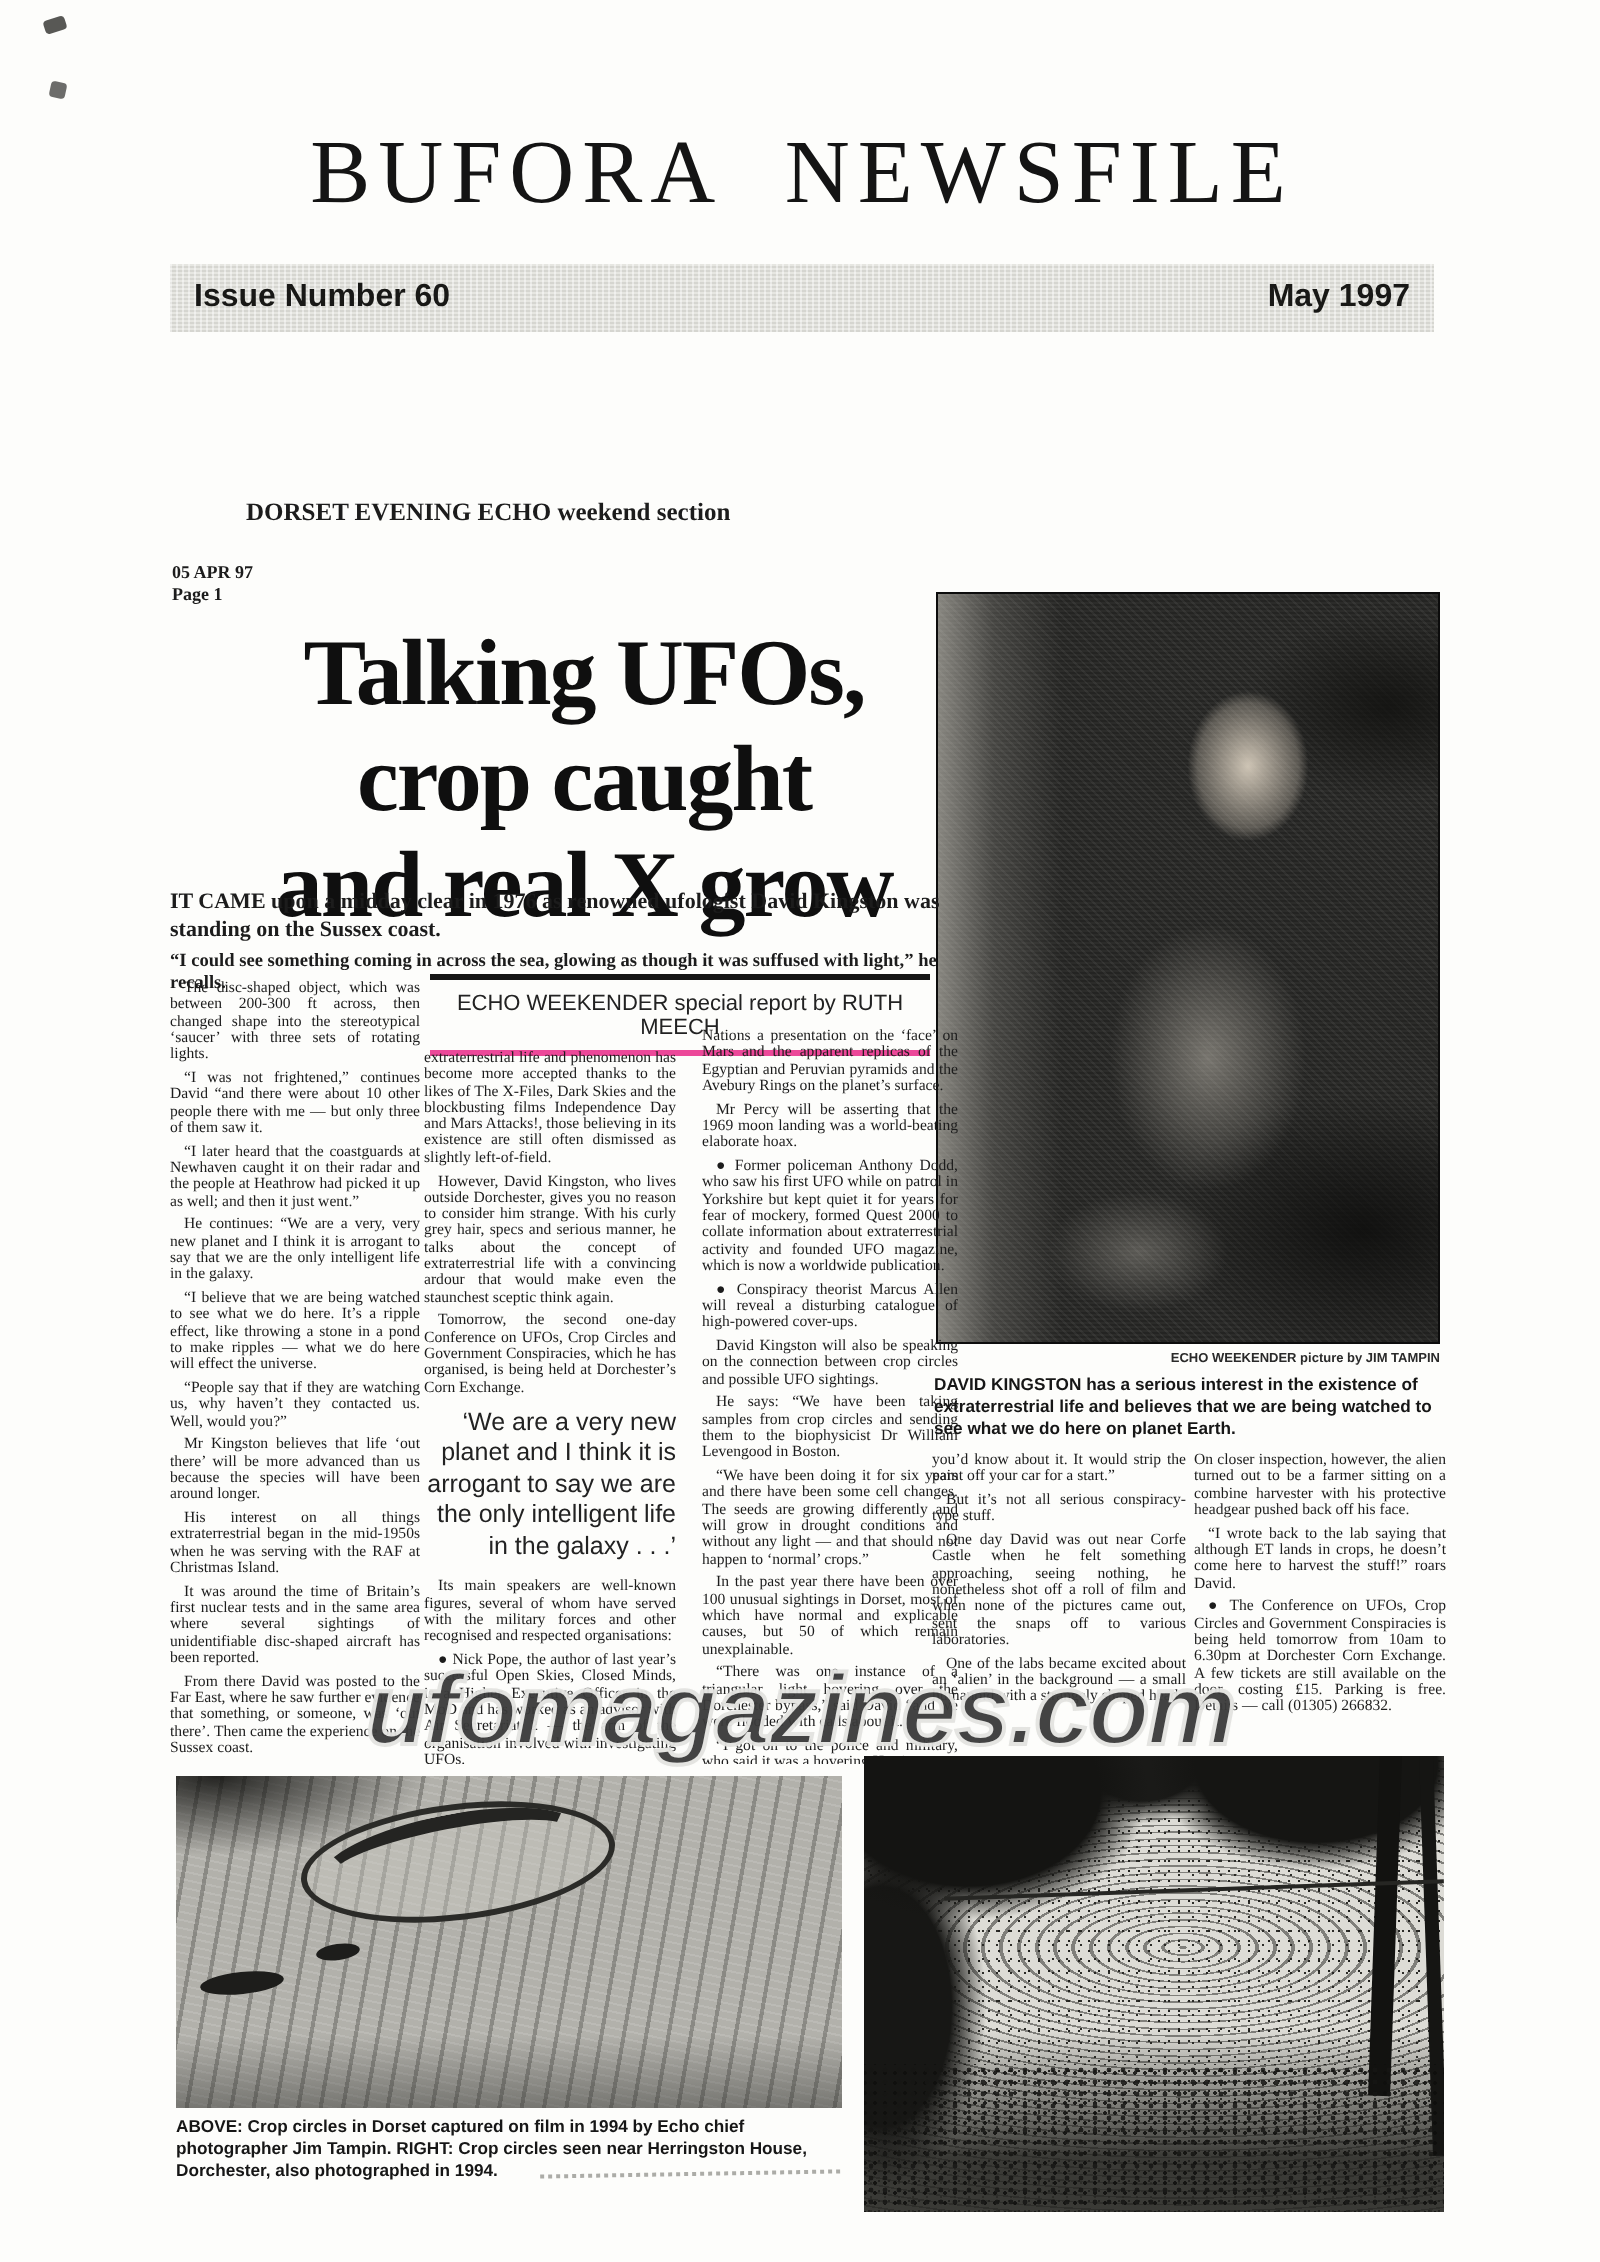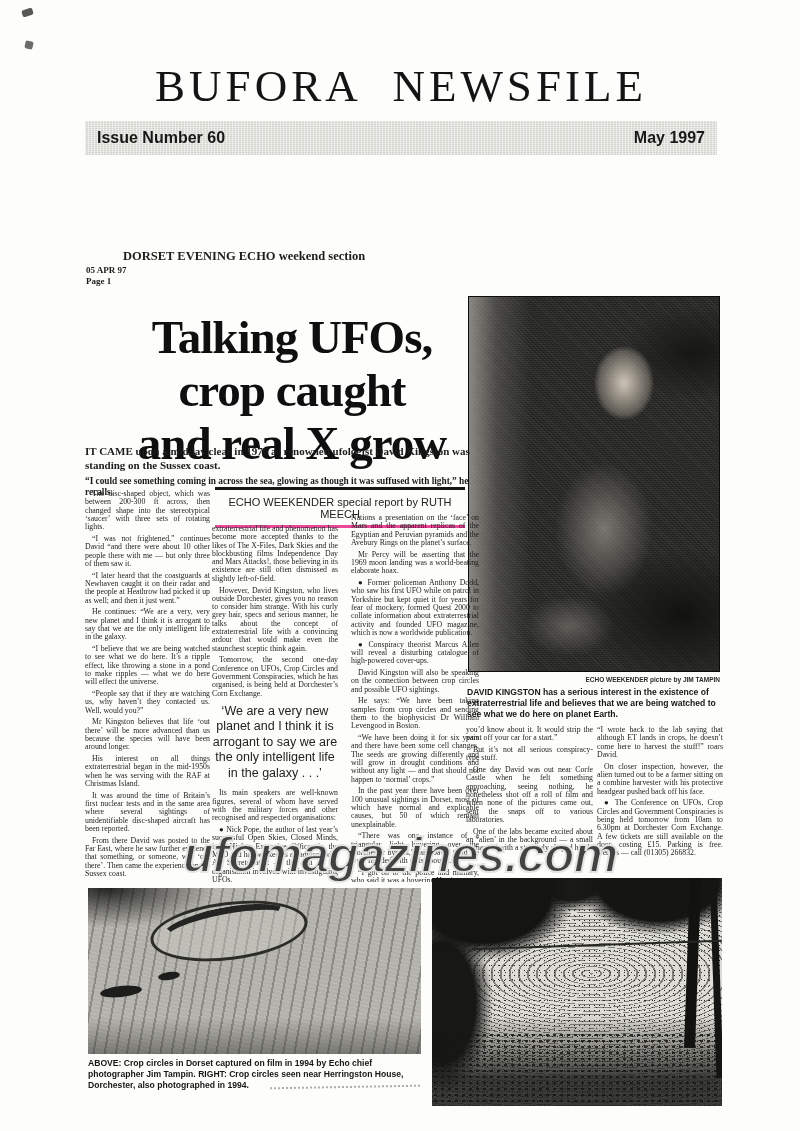--- a/index.html
+++ b/index.html
@@ -8,31 +8,31 @@
 
   
   .speck{position:absolute;background:#2e2e2c;opacity:.8;border-radius:2px;}
   .s1{left:22px;top:9px;width:11px;height:7px;transform:rotate(-18deg);}
   .s2{left:25px;top:41px;width:8px;height:8px;transform:rotate(12deg);opacity:.7;}
 
   
   .masthead-title{position:absolute;left:85px;top:60px;width:632px;margin:0;text-align:center;
         font-family:"Liberation Serif",serif;font-weight:400;font-size:45px;letter-spacing:4px;
         word-spacing:18px;color:#141414;}
-  .issue-band{position:absolute;left:85px;top:121px;width:632px;height:34px;
+  .issue-band{position:absolute;left:85px;top:132px;width:632px;height:34px;
         background-color:#e6e6e1;
         background-image:repeating-linear-gradient(90deg,rgba(255,255,255,.45) 0 1px,transparent 1px 3px),
                          repeating-linear-gradient(0deg,rgba(170,170,164,.28) 0 1px,transparent 1px 2px);
         display:flex;align-items:center;justify-content:space-between;padding:0 12px;box-sizing:border-box;
         font-family:"Liberation Sans",sans-serif;font-weight:bold;font-size:16px;color:#181816;}
 
   
   .source{position:absolute;left:86px;top:249px;width:380px;}
   .source .pub{font-weight:bold;font-size:12.5px;margin-left:37px;}
-  .source .d{font-weight:bold;font-size:9px;margin-top:1px;}
+  .source .d{font-weight:bold;font-size:9px;margin-top:17px;}
   .source .pg{font-weight:bold;font-size:9px;margin-top:1px;}
 
   
   .headline{position:absolute;left:83px;top:299px;width:394px;margin:12px;text-align:center;
         font-family:"Liberation Serif",serif;font-weight:bold;font-size:47px;line-height:53px;
         letter-spacing:-1px;color:#0f0f0f;}
   .headline span{display:block;}
 
   
   .lede{position:absolute;left:85px;top:445px;width:390px;margin:0;
@@ -50,21 +50,21 @@
   .col{position:absolute;text-align:justify;font-size:7.8px;line-height:8.3px;overflow:hidden;}
   .col p{margin:0 0 3.5px;text-indent:7px;}
   .cont p:first-child{text-indent:0;}
   .col1{left:85px;top:490px;width:125px;height:392px;}
   .col2{left:212px;top:525px;width:126px;height:357px;}
   .col3{left:332px;top:514px;width:128px;height:368px;margin-left:19px;}
   .col4{left:466px;top:726px;width:127px;height:150px;}
   .col5{left:597px;top:726px;width:126px;height:150px;}
 
   .pullquote{font-family:"Liberation Sans",sans-serif;font-size:12.5px;line-height:15.5px;
-        text-align:center;color:#222;margin:6px 0 8px;text-indent:0;}
+        text-align:right;color:#222;margin:6px 0 8px;text-indent:0;}
 
   
   .portrait{position:absolute;left:468px;top:296px;width:252px;height:376px;
         border:1px solid #0c0c0c;box-sizing:border-box;background-color:#2c2c2a;
         background-image:
           linear-gradient(90deg,rgba(215,212,202,.55) 0px,rgba(215,212,202,.18) 28px,transparent 62px),
           radial-gradient(ellipse 42px 52px at 62% 23%,rgba(214,204,188,.95),rgba(214,204,188,.3) 60%,transparent 72%),
           radial-gradient(ellipse 70px 95px at 54% 62%,rgba(198,193,182,.5),transparent 70%),
           radial-gradient(ellipse 60px 40px at 40% 88%,rgba(190,186,176,.35),transparent 75%),
           radial-gradient(ellipse 130px 90px at 85% 85%,rgba(15,15,14,.9),transparent 75%),
@@ -207,22 +207,22 @@
   <div class="credit">ECHO WEEKENDER picture by JIM TAMPIN</div>
   <div class="kingston-caption">DAVID KINGSTON has a serious interest in the existence of extraterrestrial life and believes that we are being watched to see what we do here on planet Earth.</div>
 
   <div class="col col4 cont">
       <p>you’d know about it. It would strip the paint off your car for a start.”</p>
       <p>But it’s not all serious conspiracy-type stuff.</p>
       <p>One day David was out near Corfe Castle when he felt something approaching, seeing nothing, he nonetheless shot off a roll of film and when none of the pictures came out, sent the snaps off to various laboratories.</p>
       <p>One of the labs became excited about an ‘alien’ in the background — a small humanoid with a strangely shaped head</p>
     </div>
   <div class="col col5 cont">
+      <p>On closer inspection, however, the alien turned out to be a farmer sitting on a combine harvester with his protective headgear pushed back off his face.</p>
       <p>“I wrote back to the lab saying that although ET lands in crops, he doesn’t come here to harvest the stuff!” roars David.</p>
-      <p>On closer inspection, however, the alien turned out to be a farmer sitting on a combine harvester with his protective headgear pushed back off his face.</p>
       <p>● The Conference on UFOs, Crop Circles and Government Conspiracies is being held tomorrow from 10am to 6.30pm at Dorchester Corn Exchange. A few tickets are still available on the door, costing £15. Parking is free. Details — call (01305) 266832.</p>
     </div>
 
   <div class="photo-left">
     <div class="ring">
       <div class="ring-arc"></div>
     </div>
     <div class="blob b1"></div>
     <div class="blob b2"></div>
   </div>

